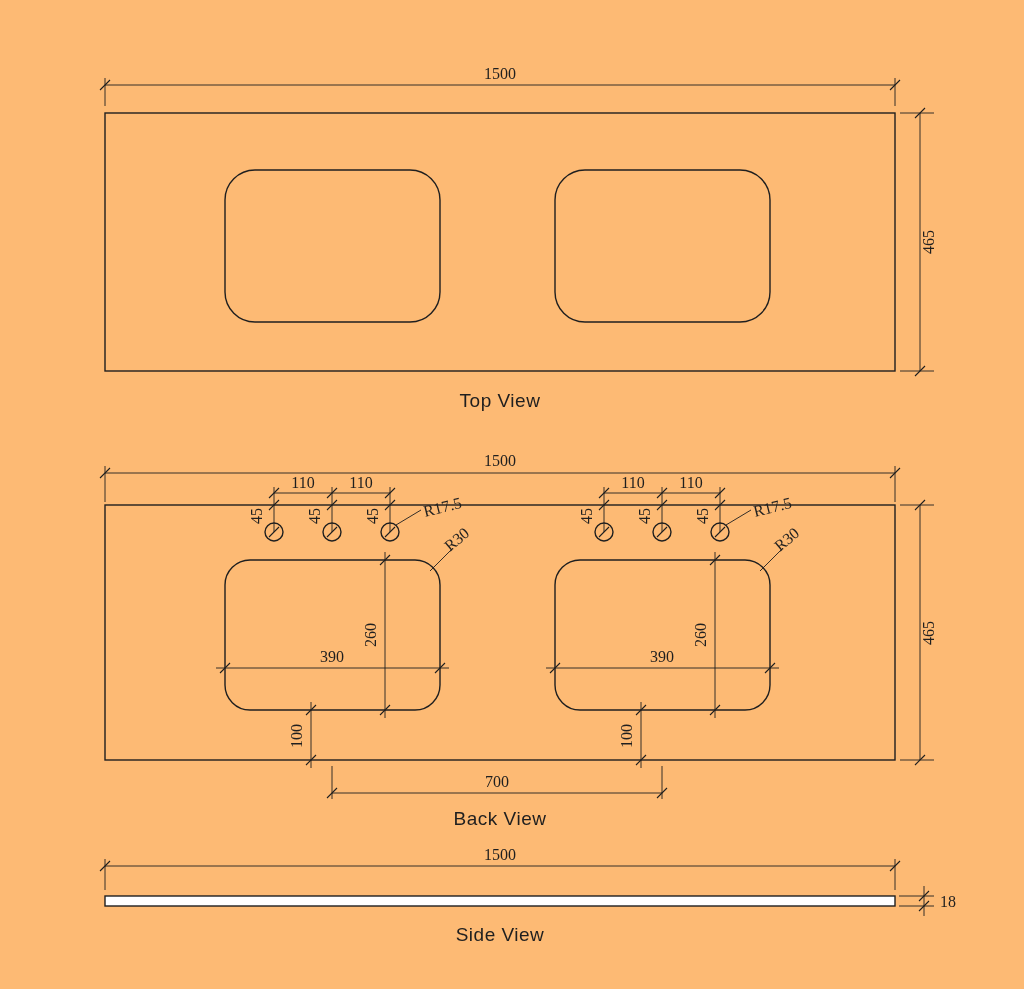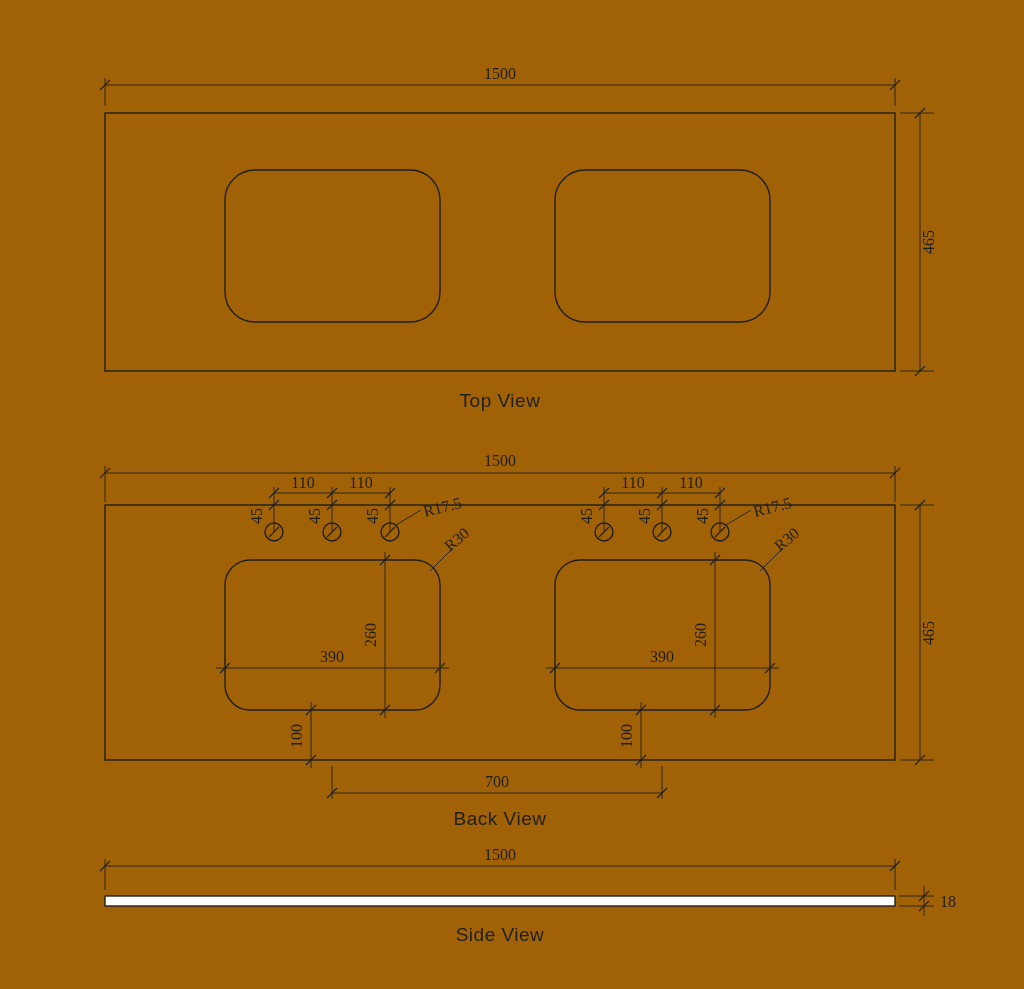--- a/index.html
+++ b/index.html
@@ -7,21 +7,21 @@
     padding: 0;
     background: #ffffff;
     width: 1024px;
     height: 989px;
     font-family: "Liberation Sans", sans-serif;
   }
   #sheet {
     position: relative;
     width: 1024px;
     height: 989px;
-    background: #a16207;
+    background: #fdba74;
     overflow: hidden;
   }
   svg { display: block; }
   svg line, svg rect, svg circle {
     fill: none;
     stroke: #1f1f1f;
   }
   .obj  { stroke-width: 1.4px; }
   .dim  { stroke-width: 0.9px; }
   #tick line { stroke-width: 1.1px; }

